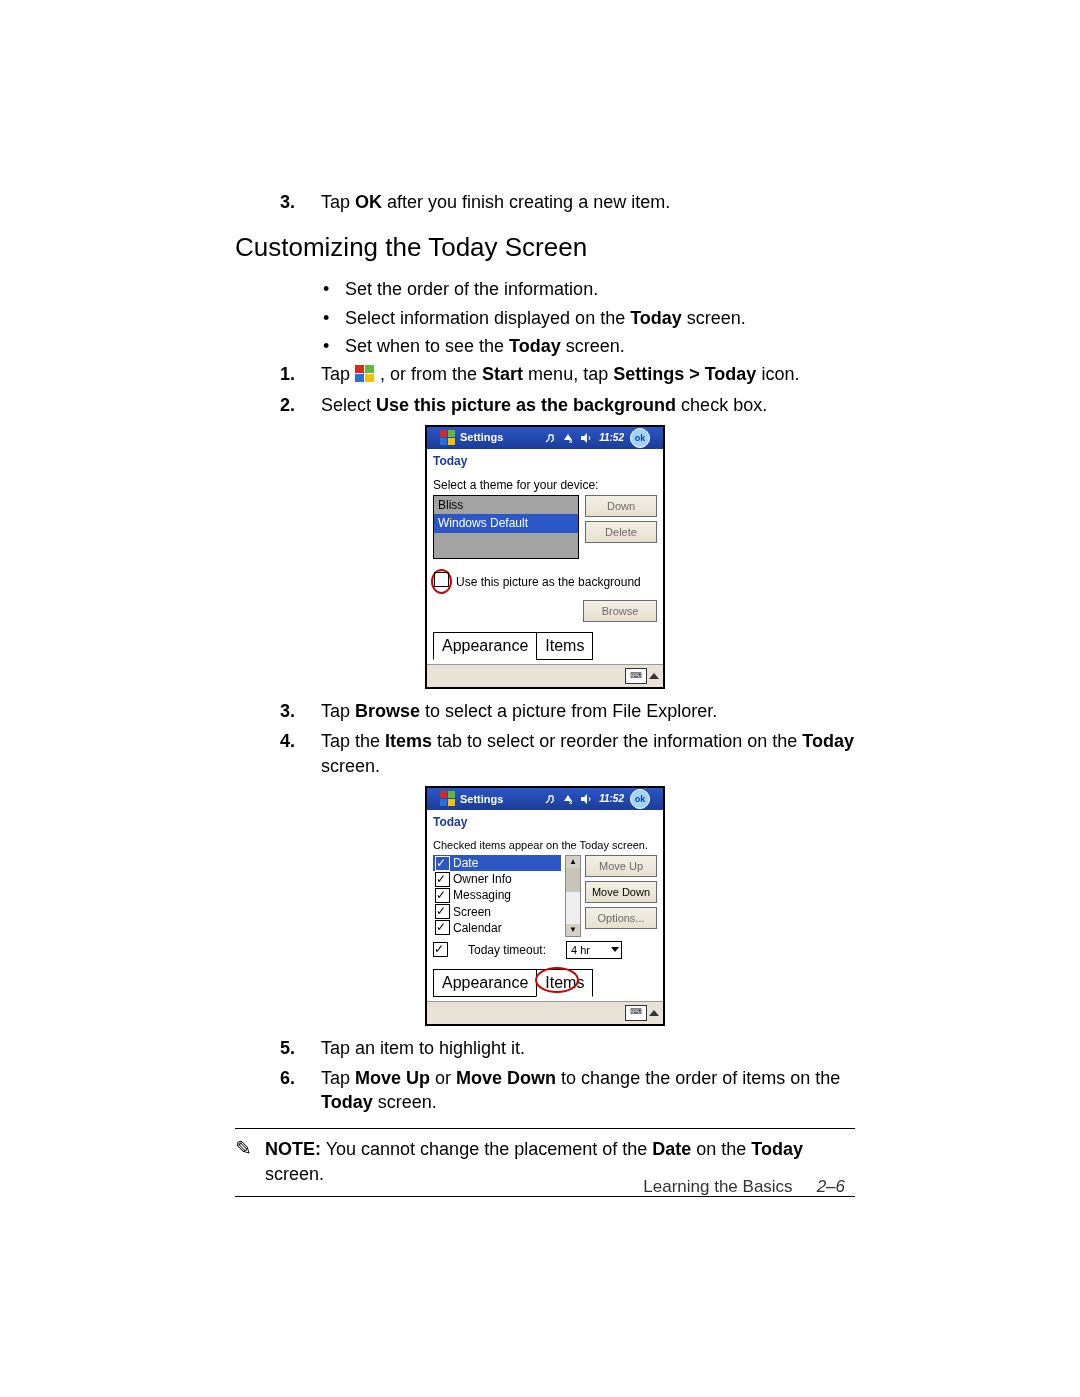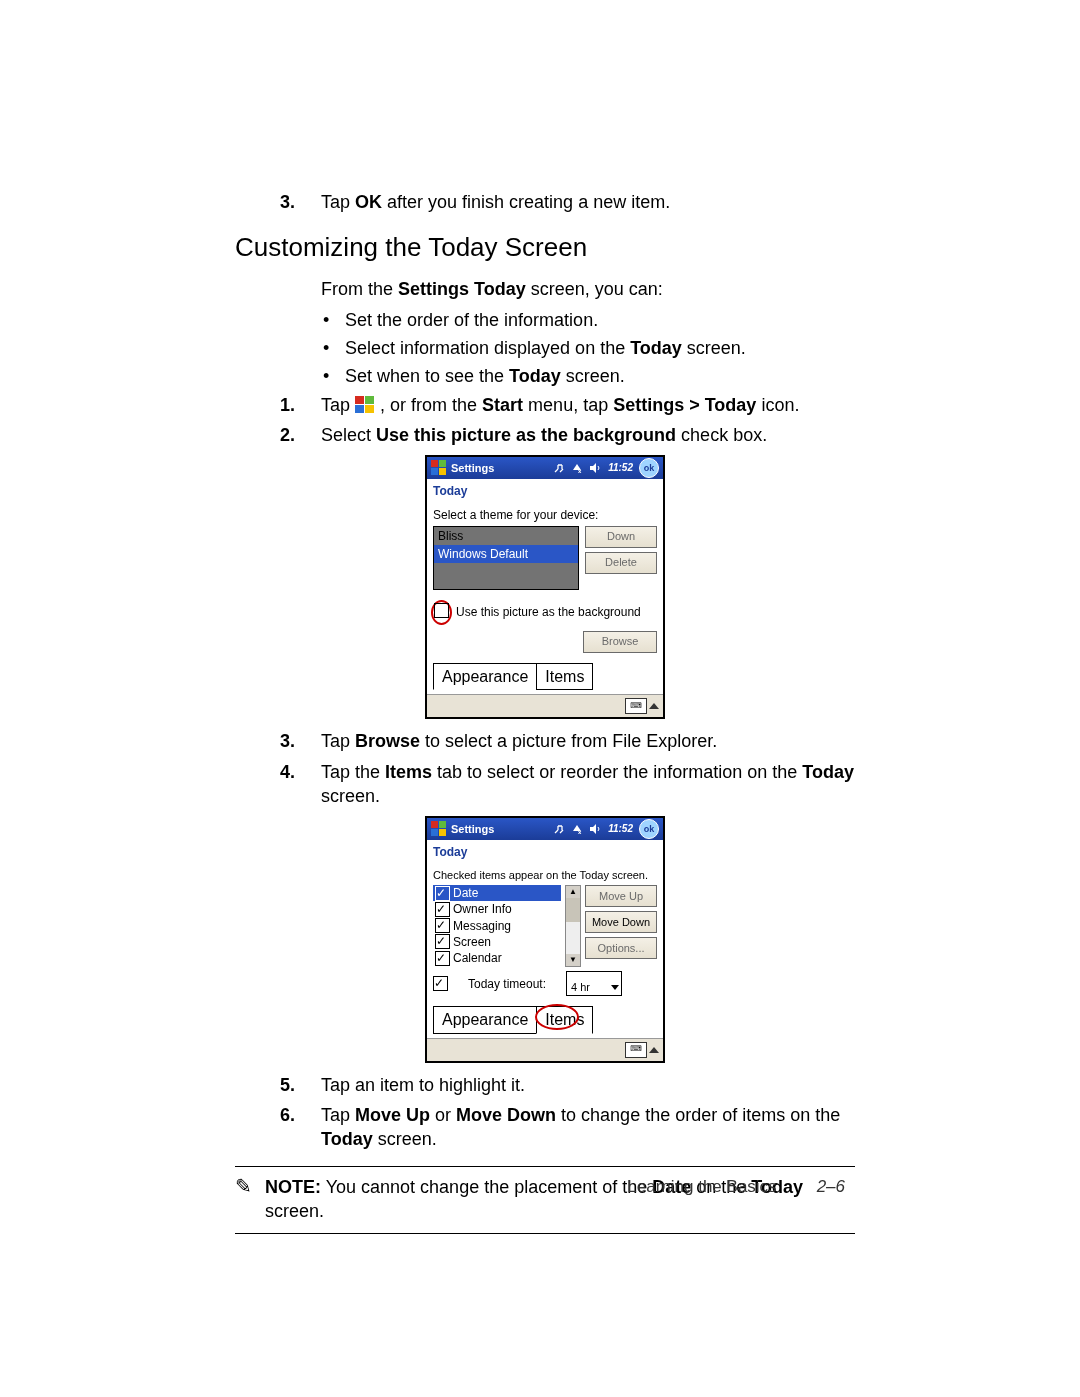--- a/index.html
+++ b/index.html
@@ -89,21 +89,21 @@
     font-family: Tahoma, Arial, sans-serif;
   }
   .titlebar {
     background: linear-gradient(#2a56c6, #1b3c98);
     color: #fff;
     height: 22px;
     display: flex;
     align-items: center;
     font-size: 11px;
     font-weight: bold;
-    padding: 0 4px;
+    padding: 0 13px;
     gap: 4px;
   }
   .titlebar .win-flag {
     width: 16px;
     height: 16px;
   }
   .titlebar .spacer { flex: 1; }
   .titlebar .sys-icon {
     width: 14px;
     height: 14px;
@@ -140,21 +140,21 @@
     display: flex;
     gap: 6px;
     margin-top: 2px;
   }
   .theme-list {
     flex: 1;
     border: 1px solid #000;
     height: 62px;
     font-size: 12px;
     overflow: hidden;
-    background: #737373;
+    background: #a3a3a3;
   }
   .theme-list .li { padding: 1px 4px; }
   .theme-list .li.sel {
     background: #2a56c6;
     color: #fff;
   }
   .side-btns {
     width: 72px;
     display: flex;
     flex-direction: column;
@@ -298,57 +298,54 @@
     font-size:12px;
   }
   .select {
     border: 1px solid #000;
     height: 16px;
     width: 48px;
     font-size: 11px;
     display: flex;
     align-items: center;
     justify-content: space-between;
-    padding: 7px 2px 0 4px;
+    padding: 0 2px 0 4px;
     background: #fff;
   }
   .select .caret {
     width:0;height:0;
     border-left:4px solid transparent;
     border-right:4px solid transparent;
     border-top:5px solid #000;
   }
 
   .footer {
     position: absolute;
     right: 235px;
     bottom: 200px;
     font-size: 17px;
     color: #333;
     display: flex;
-    gap: 40px;
+    gap: 24px;
   }
   .footer .pnum { font-style: italic; }
 </style>
 </head>
 <body>
 
 <div class="page">
   <div class="content">
 
     <div class="ol-item">
       <span class="num">3.</span>
       <span>Tap </span><b>OK</b><span> after you finish creating a new item.</span>
     </div>
 
     <h2 class="section">Customizing the Today Screen</h2>
 
-    <div class="para">
-      <span>From the </span><b>Settings Today</b><span> screen, you can:</span>
-    </div>
 
     <div class="bullets">
       <div class="b">Set the order of the information.</div>
       <div class="b">
         <span>Select information displayed on the </span><b>Today</b><span> screen.</span>
       </div>
       <div class="b">
         <span>Set when to see the </span><b>Today</b><span> screen.</span>
       </div>
     </div>

